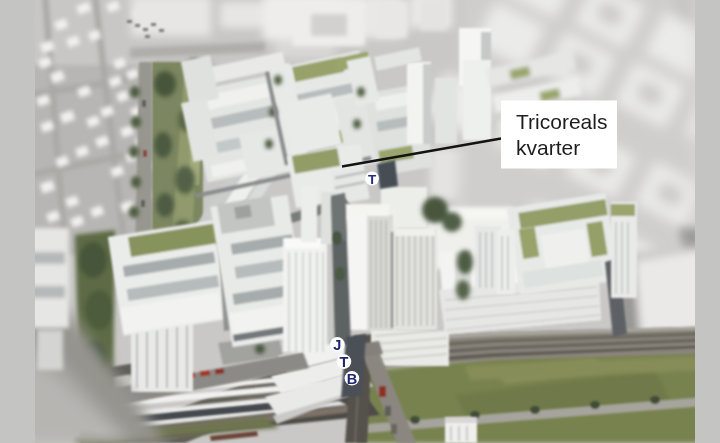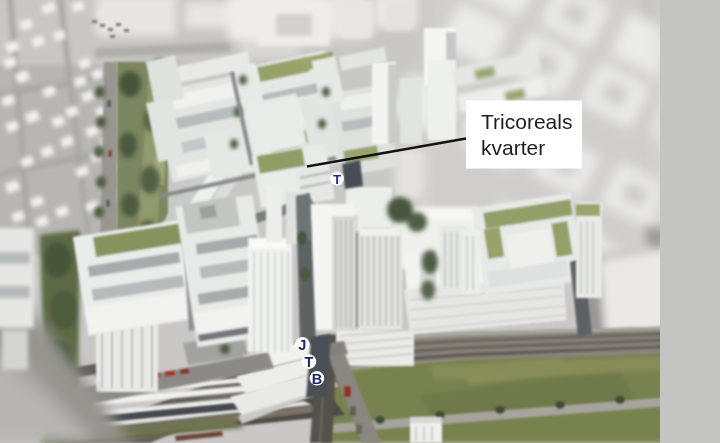--- a/index.html
+++ b/index.html
@@ -1,16 +1,16 @@
 <!DOCTYPE html>
 <html><head>
 <meta charset="utf-8">
 <style>
   html,body{margin:0;padding:0;background:#c4c4c2;}
-  #stage{position:relative;width:660px;height:443px;overflow:hidden;font-family:"Liberation Sans",sans-serif;}
+  #stage{position:relative;width:660px;height:443px;overflow:hidden;font-family:"Liberation Sans",sans-serif;margin-left:35px;}
 </style>
 </head>
 <body>
 <div id="stage">
 <svg width="720" height="443" viewBox="0 0 720 443">
 <defs>
   <filter id="b7" x="-30%" y="-30%" width="160%" height="160%">
           <feGaussianBlur stdDeviation="6.5"></feGaussianBlur>
         </filter>
   <filter id="b4" x="-30%" y="-30%" width="160%" height="160%">

